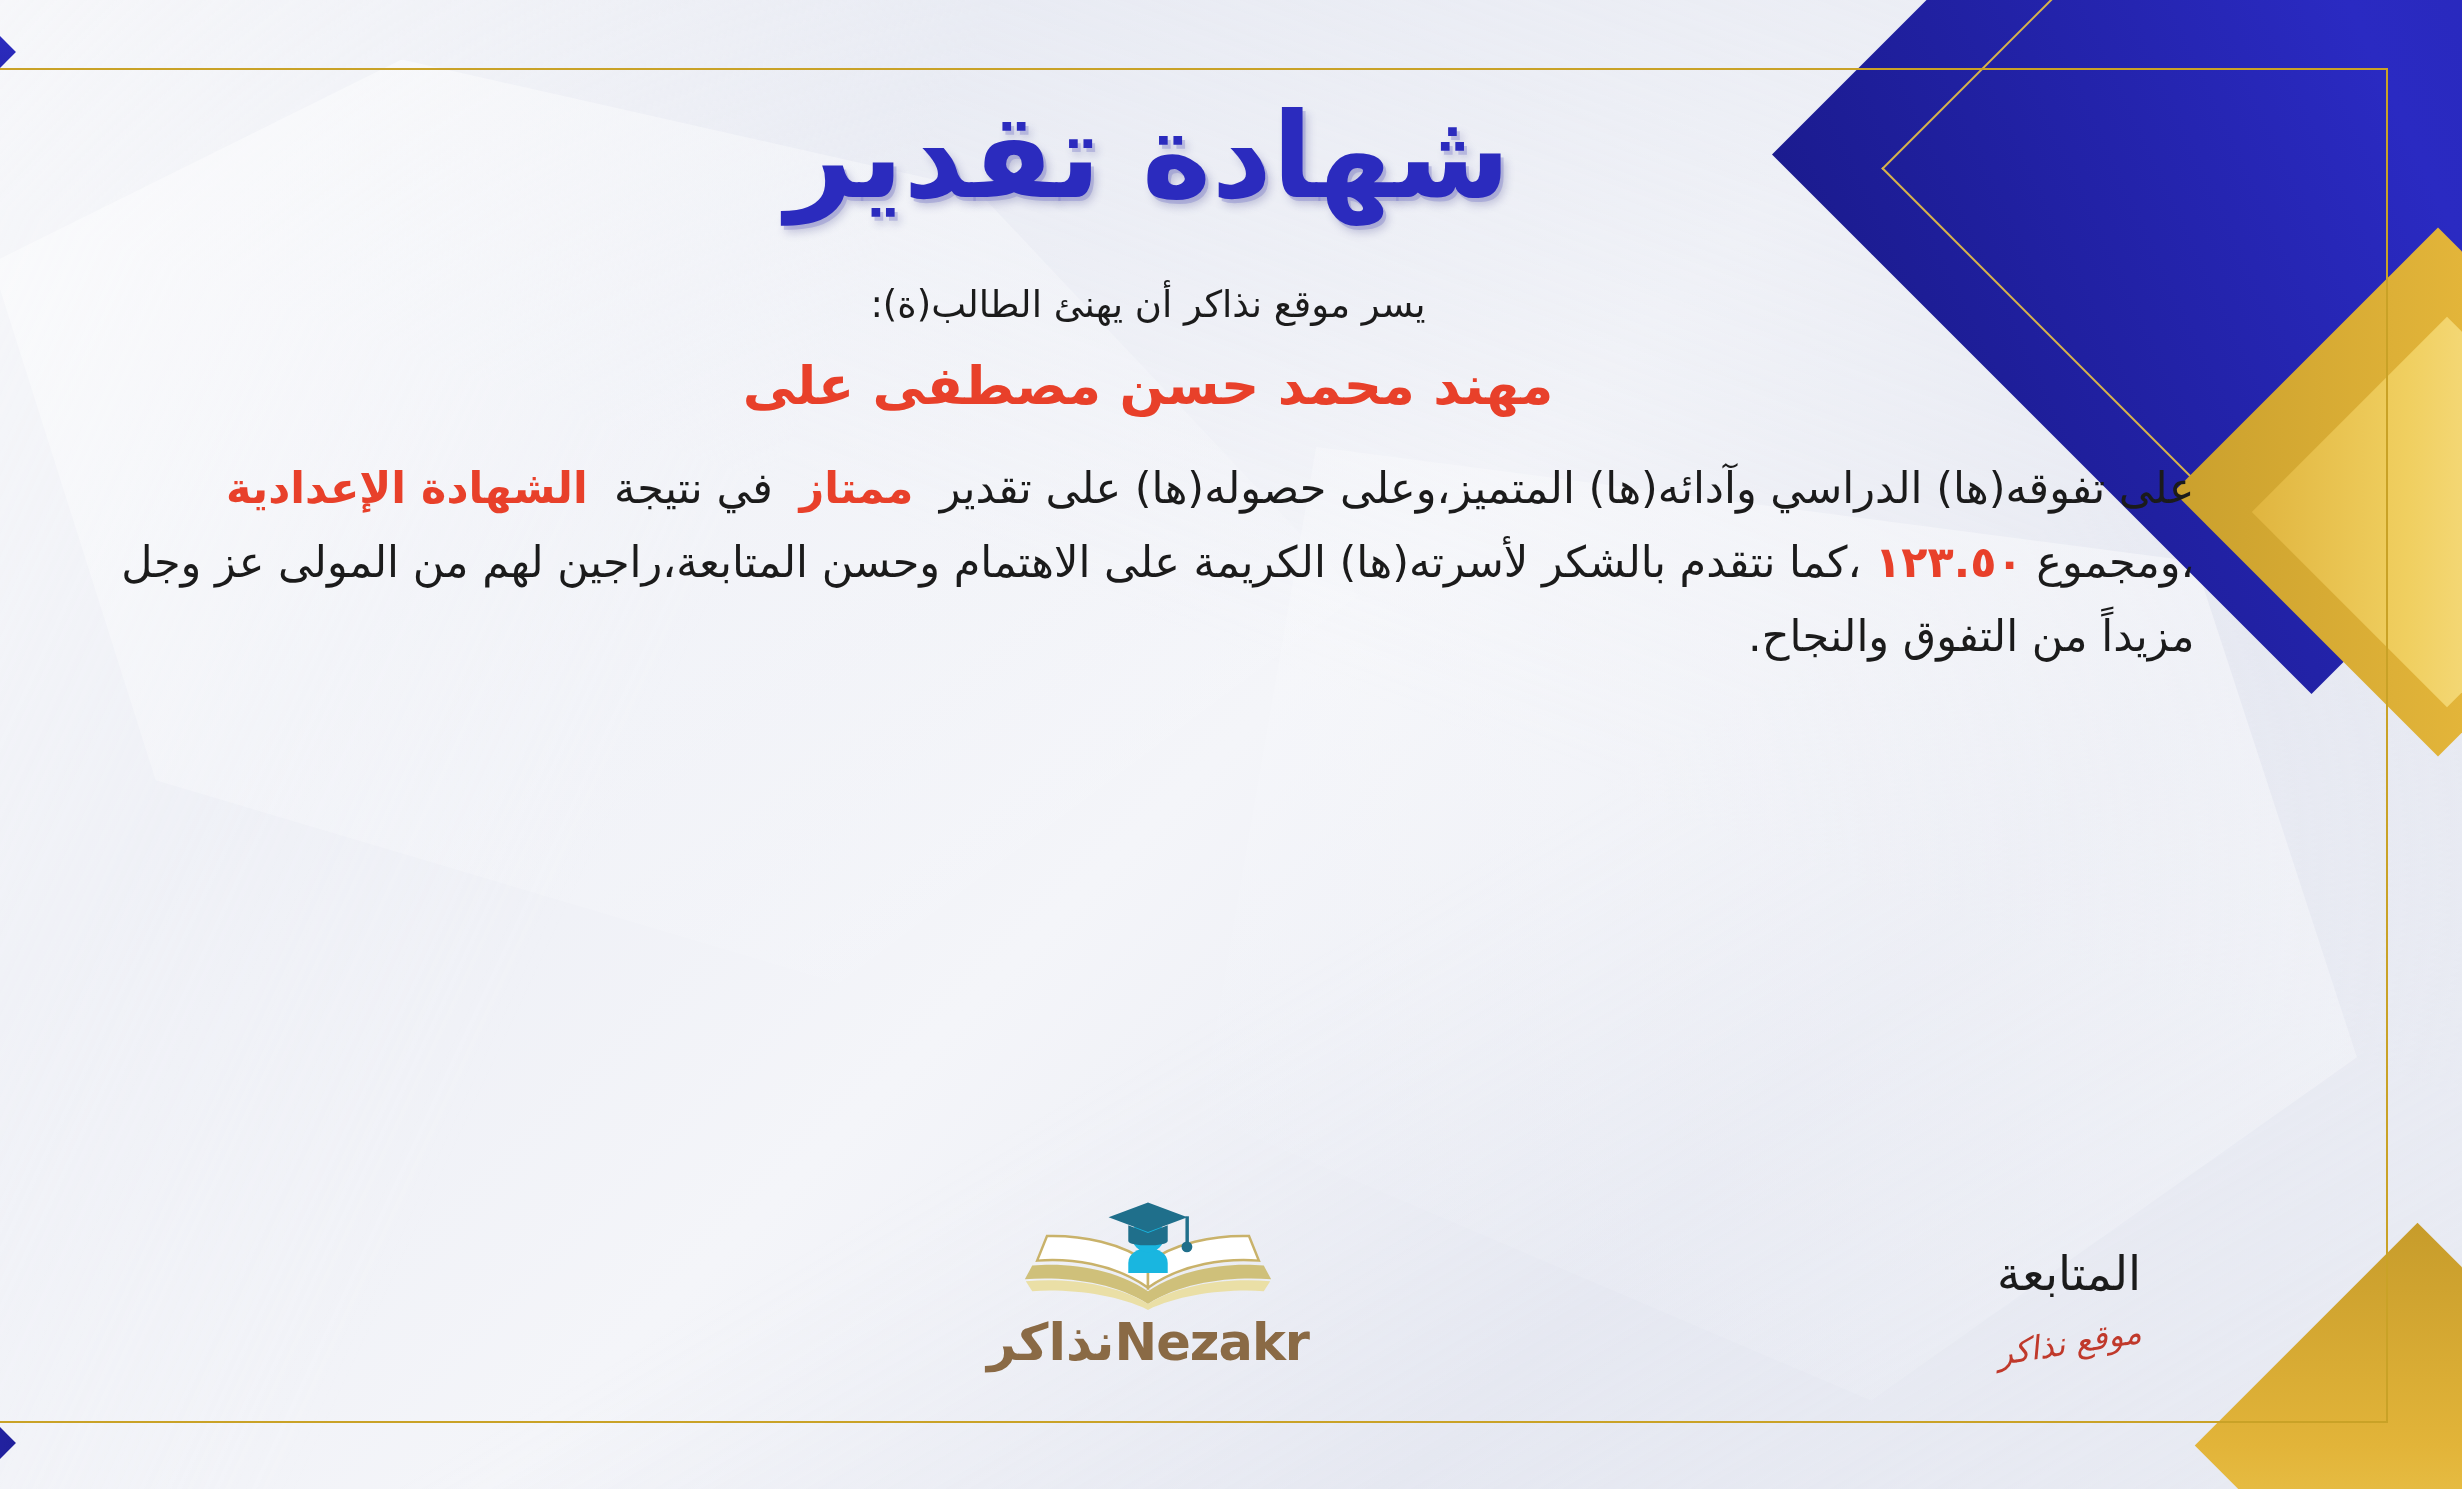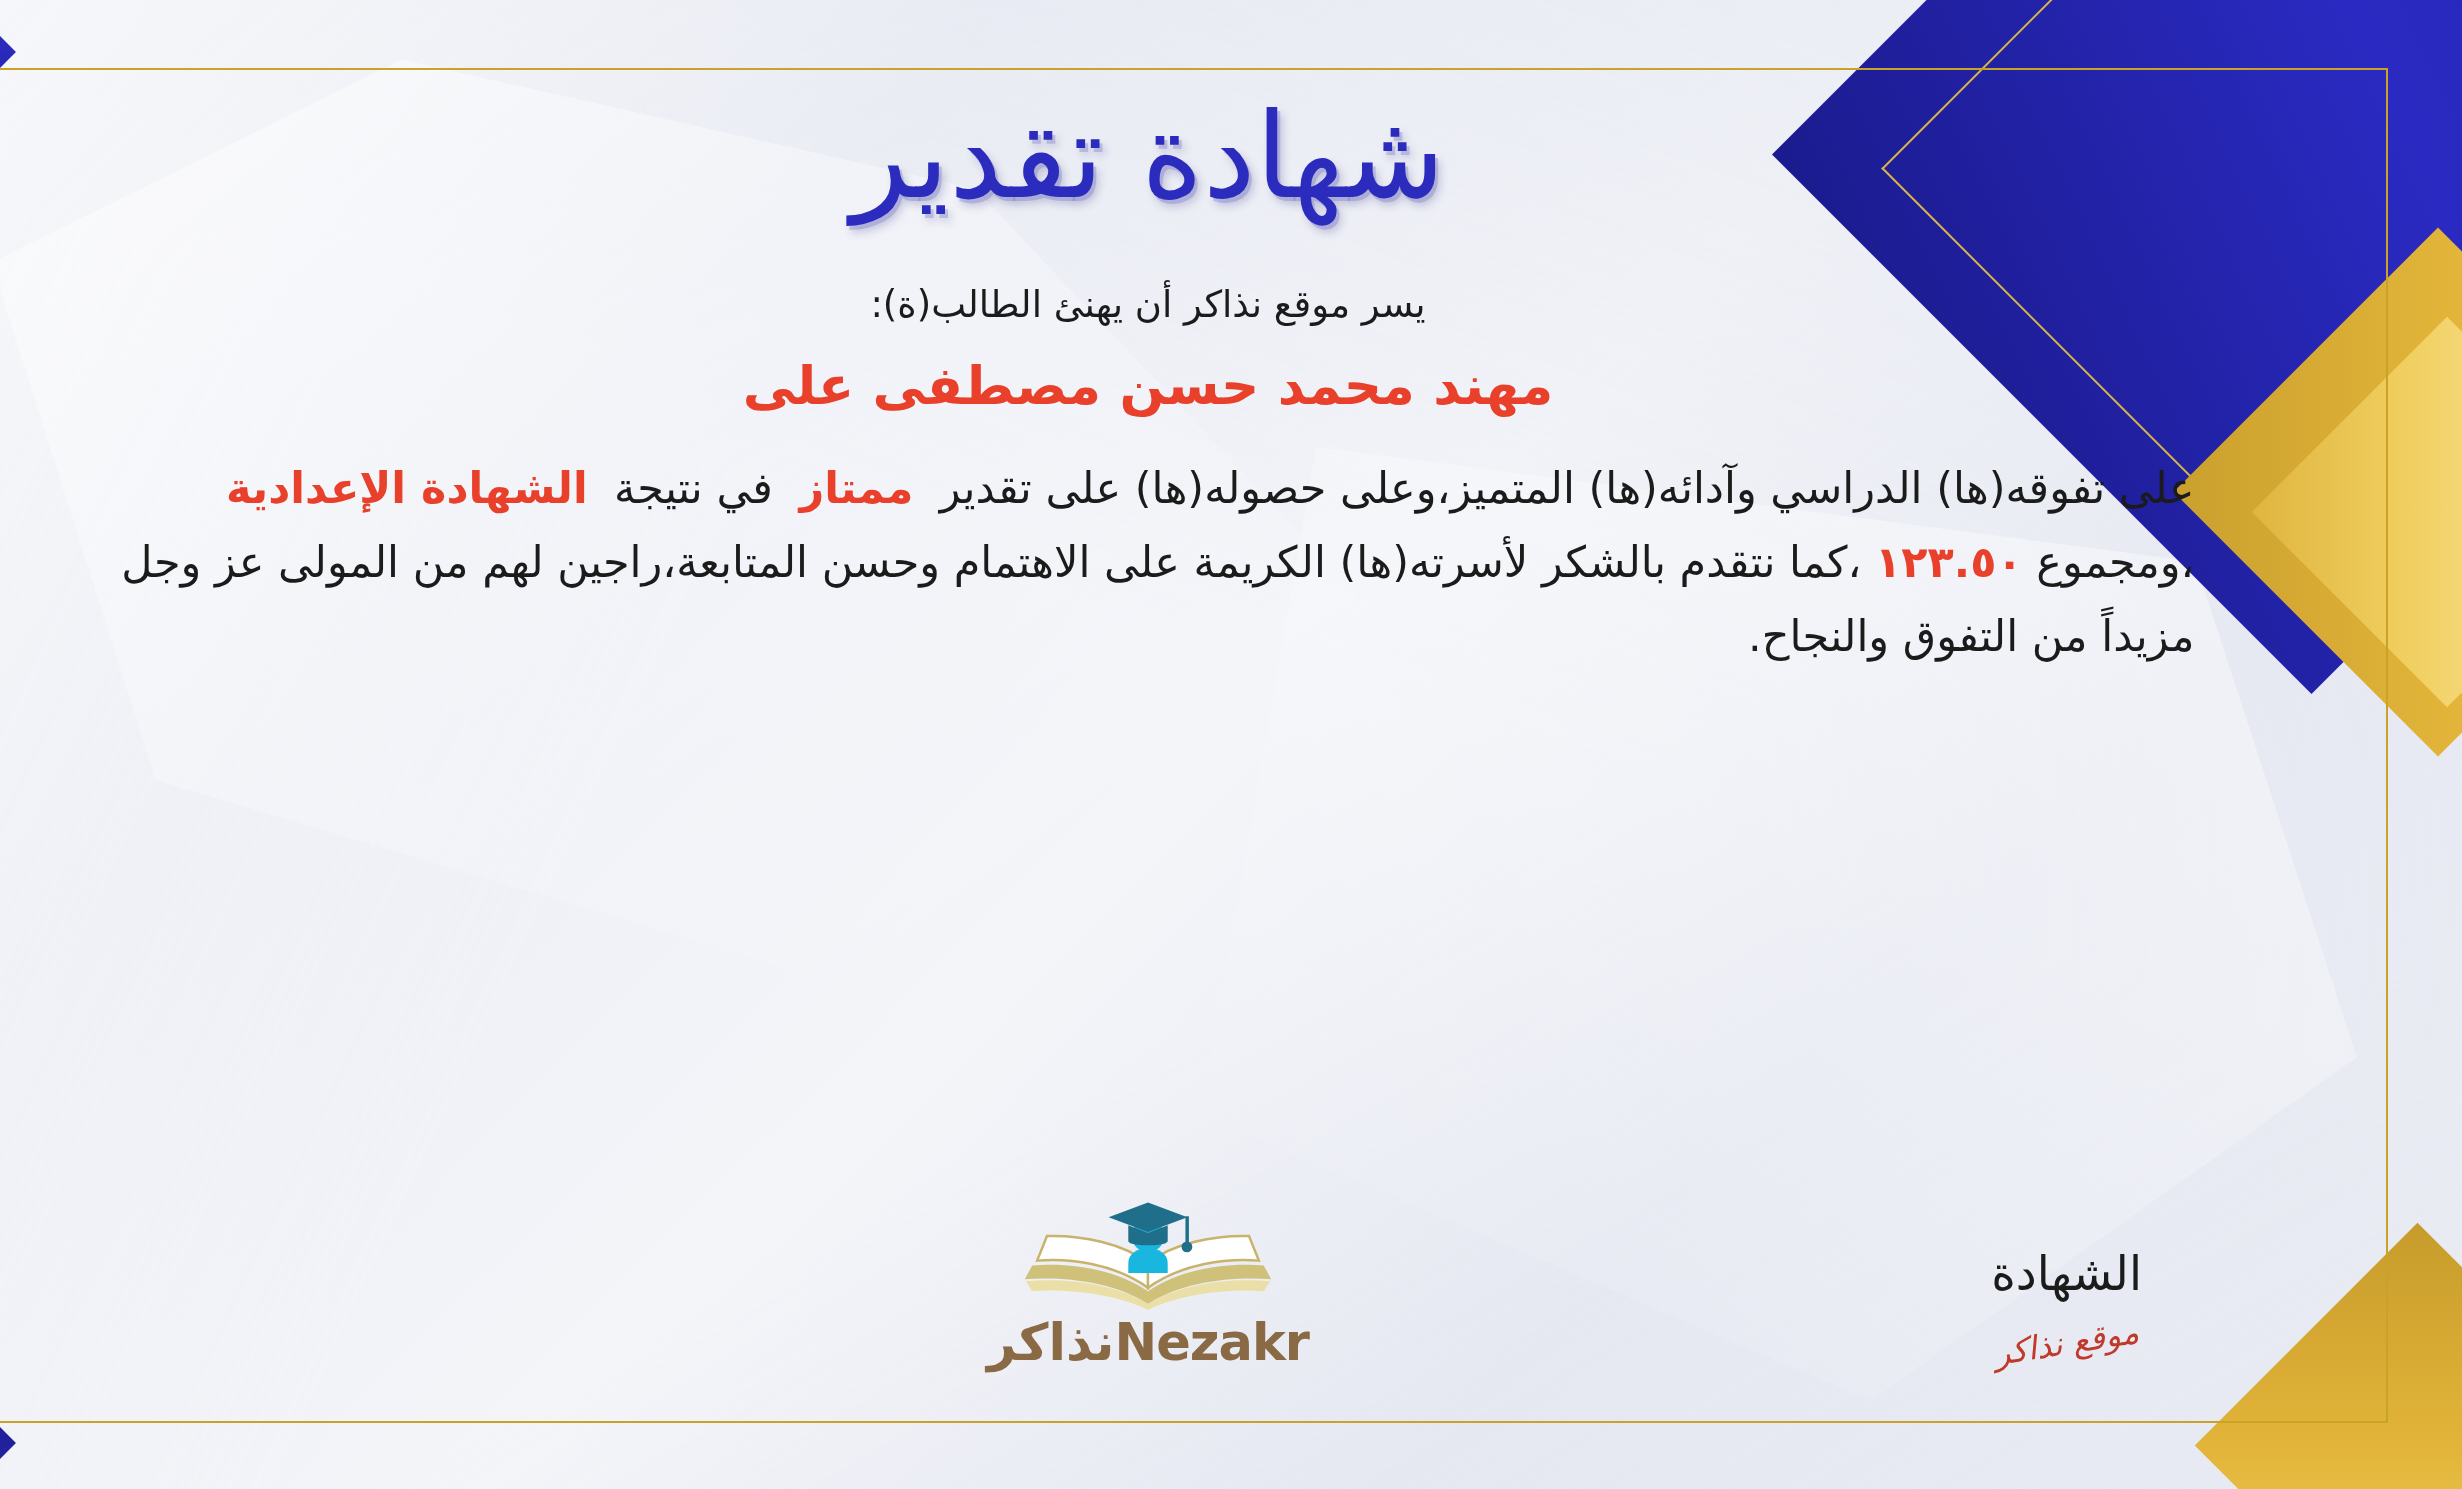--- a/index.html
+++ b/index.html
@@ -114,21 +114,21 @@
     display: flex;
     flex-direction: column;
     align-items: center;
     text-align: center;
   }
 
   .cert-title {
     margin-top: 14.8px;
     font-family: "DejaVu Sans", sans-serif;
     font-size: 118px;
-    font-weight: 400;
+    font-weight: 700;
     letter-spacing: -3px;
     color: #2b2bbe;
     line-height: 1.15;
     text-shadow:
       3px 3.9px 0 rgba(120,120,200,0.35),
       4.9px 6.9px 8.9px rgba(60,60,140,0.25);
     direction: rtl;
   }
 
   .line-congrats {
@@ -257,21 +257,21 @@
       <span>في نتيجة</span>
       <span class="hl">الشهادة الإعدادية</span>
       <span>،ومجموع</span>
       <span class="grade-val">١٢٣.٥٠</span>
       <span>،كما نتقدم بالشكر لأسرته(ها) الكريمة على الاهتمام وحسن المتابعة،راجين لهم من المولى عز وجل مزيداً من التفوق والنجاح.</span>
     </div>
 
     <div class="footer">
 
       <div class="signature-block">
-        <div class="signature-label">الشهادة</div>
+        <div class="signature-label">المتابعة</div>
         <div class="signature-script">موقع نذاكر</div>
       </div>
 
       <div class="logo-block">
         <svg class="logo-mark" viewBox="0 0 820 300">
 
           <path d="M410 255 C340 205 250 195 185 200 L205 150 C275 148 360 165 410 205 Z" fill="#ffffff" stroke="#c9b26a" stroke-width="5"></path>
           <path d="M410 255 C480 205 570 195 635 200 L615 150 C545 148 460 165 410 205 Z" fill="#ffffff" stroke="#c9b26a" stroke-width="5"></path>
           <path d="M410 262 C335 212 240 204 175 210 L160 238 C240 232 340 243 410 288 C480 243 580 232 660 238 L645 210 C580 204 485 212 410 262 Z" fill="#cfc07a"></path>
           <path d="M410 288 C340 245 240 235 162 242 L175 262 C250 257 345 268 410 300 C475 268 570 257 645 262 L658 242 C580 235 480 245 410 288 Z" fill="#eadfa6"></path>

